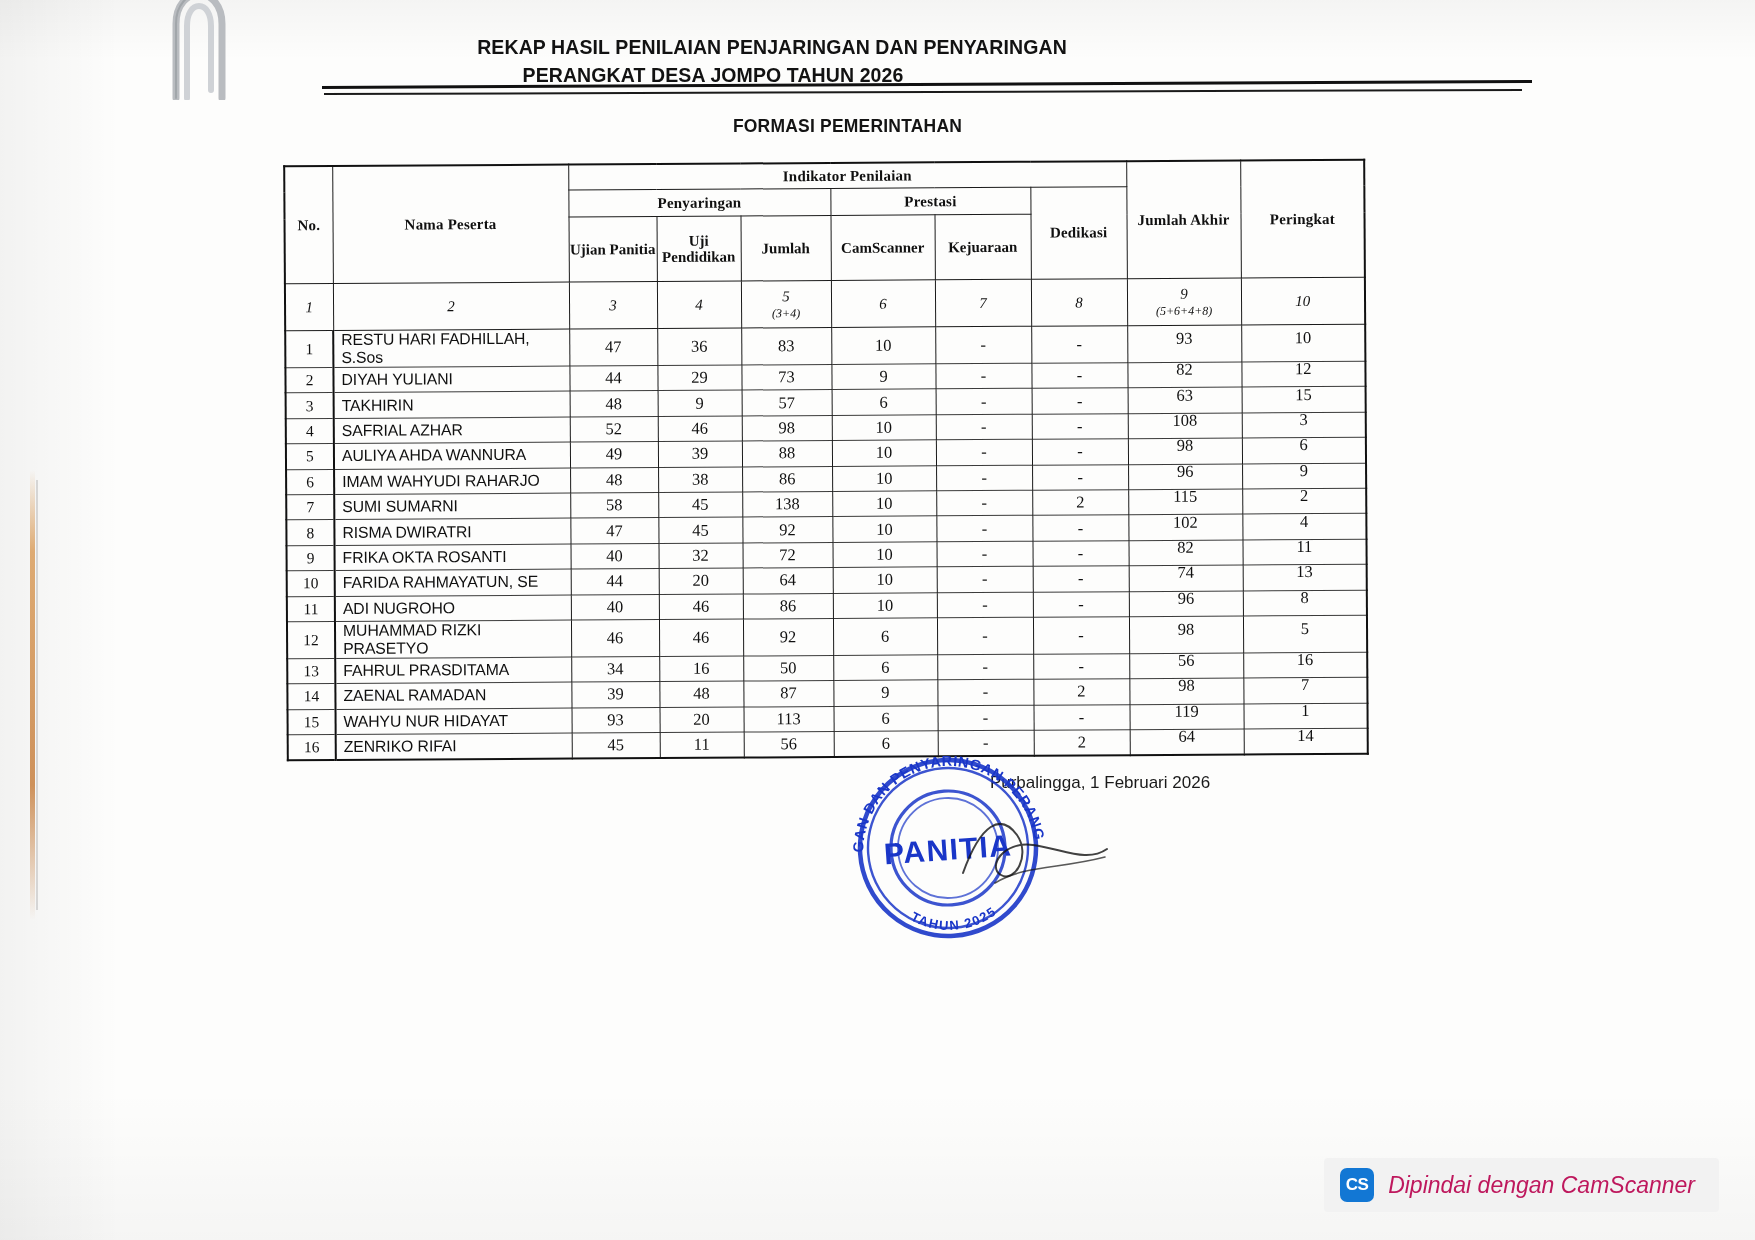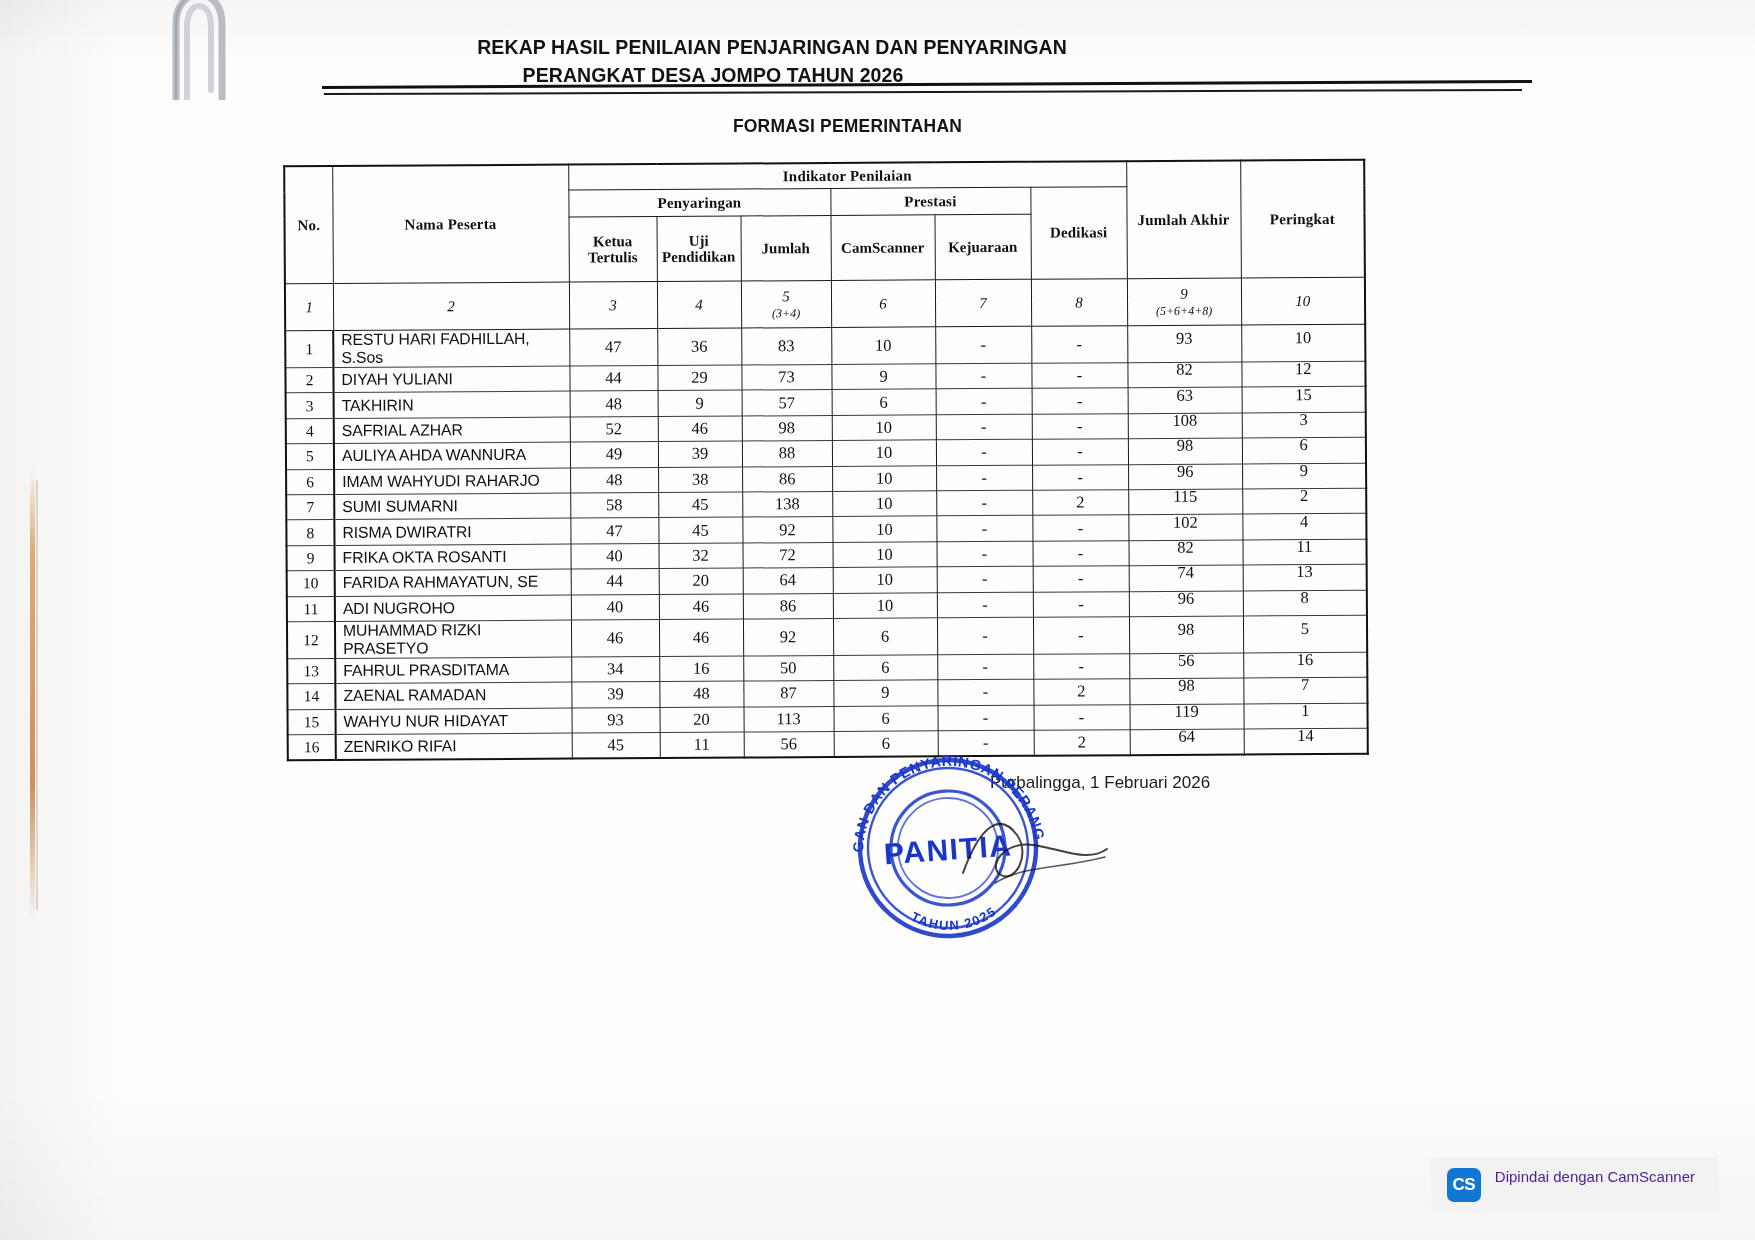--- a/index.html
+++ b/index.html
@@ -251,42 +251,44 @@
     height: 90px;
     pointer-events: none;
   }
 
   
   #camscanner {
     position: absolute;
     right: 36px;
     bottom: 28px;
     display: flex;
+    align-items: center;
     gap: 14px;
     background: #f2f2f2;
     padding: 10px 24px 10px 16px;
     border-radius: 4px;
   }
   #cs-badge {
     width: 34px; height: 34px;
     background: #1277d4;
     border-radius: 7px;
     display: flex;
     align-items: center;
     justify-content: center;
     color: #fff;
     font-weight: 700;
     font-size: 17px;
     font-family: "Liberation Sans", sans-serif;
     letter-spacing: -0.5px;
   }
   #cs-text {
-    font-size: 15px;
-    color: #4c1d95;
+    font-size: 23px;
+    color: #be185d;
     font-family: "Liberation Sans", sans-serif;
+    font-style: italic;
   }
 </style>
 </head>
 <body>
 
 <div id="scan-page">
 
   <div id="scan-shade-top"></div>
   <div id="scan-shade-left"></div>
   <div id="scan-shade-bottom"></div>
@@ -337,21 +339,21 @@
           <th class="hdr" rowspan="3">Peringkat</th>
         </tr>
 
         <tr>
           <th class="hdr" colspan="3" style="height:26px;">Penyaringan</th>
           <th class="hdr" colspan="2" style="height:26px;">Prestasi</th>
           <th class="hdr" rowspan="2">Dedikasi</th>
         </tr>
 
         <tr>
-          <th class="hdr-sm" style="height:64px;">Ketua Tertulis</th>
+          <th class="hdr-sm" style="height:64px;">Ujian Panitia</th>
           <th class="hdr-sm">Uji Pendidikan</th>
           <th class="hdr-sm">Jumlah</th>
           <th class="hdr-sm">CamScanner</th>
           <th class="hdr-sm">Kejuaraan</th>
         </tr>
 
         <tr class="numrow">
           <td>1</td>
           <td>2</td>
           <td>3</td>

